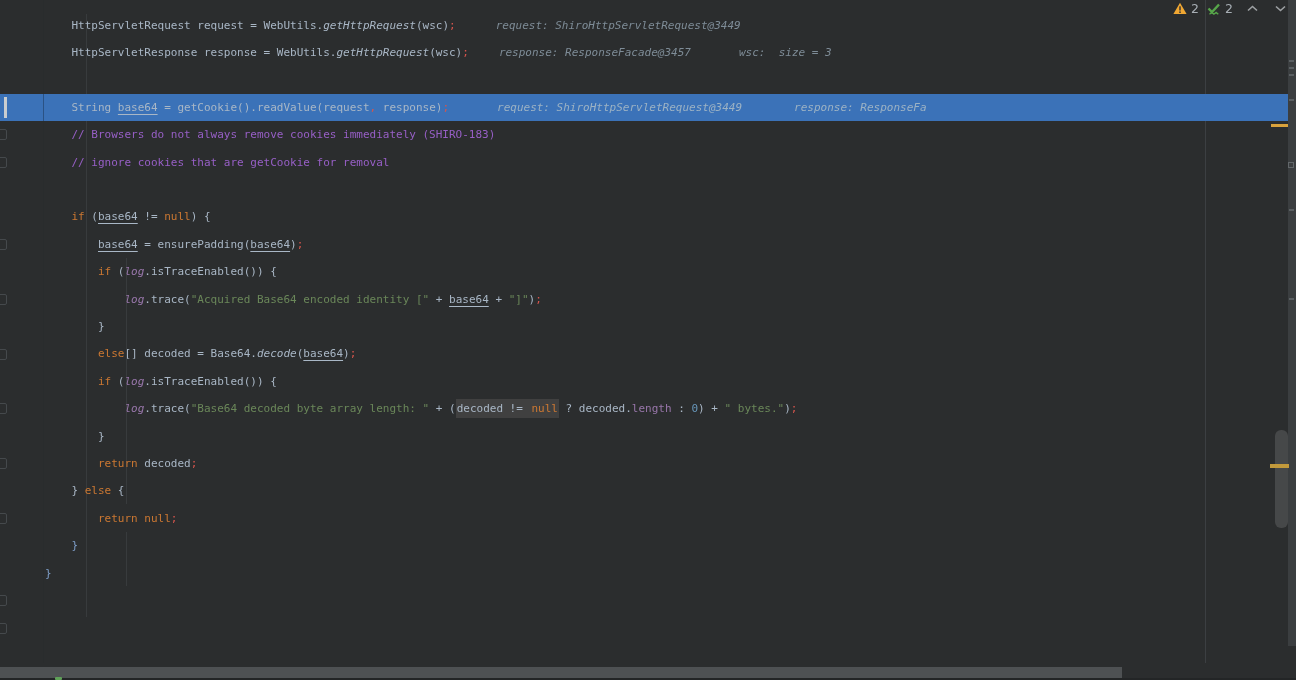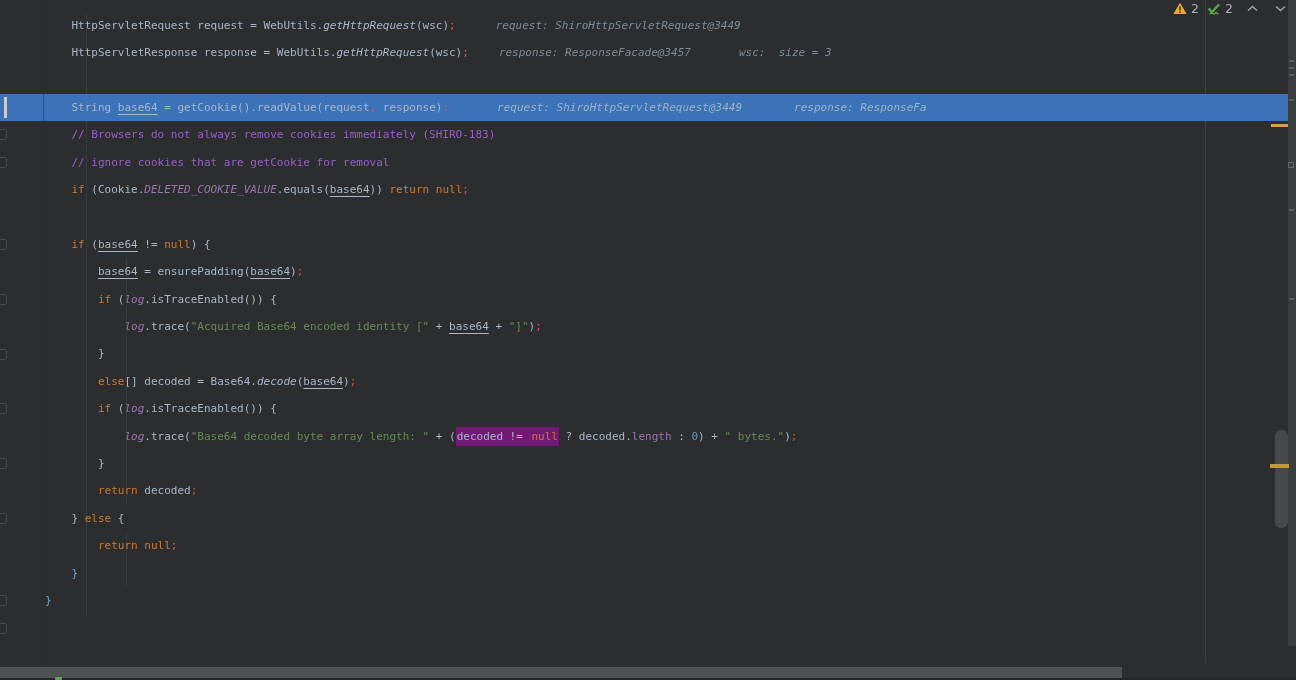--- a/index.html
+++ b/index.html
@@ -27,21 +27,21 @@
   .tok.k  { color:#CC7832; }
   .tok.c  { color:#975FC6; }
   .tok.s  { color:#6A8759; }
   .tok.n  { color:#6897BB; }
   .tok.f  { color:#9876AA; }
   .tok.fi { color:#9876AA; font-style:italic; }
   .tok.m  { font-style:italic; color:#A9B7C6; }
   .tok.u  { color:#A9B7C6; text-decoration:underline; text-underline-offset:3px; }
   .tok.pu { color:#D5554D; }
   .tok.b  { color:#7E9EC8; }
-  .tok.hl { background:#701a75; padding:3px 1px; }
+  .tok.hl { background:#404040; padding:3px 1px; }
   .hint { font-style:italic; color:#7E8C97; }
   .cl.sel .hint { color:#9CB2C4; }
   
   .gicon { position:absolute; left:-4px; width:11px; height:11px; border:1px solid #45494C; border-radius:2px; z-index:3; }
   
   .inspections { position:absolute; top:0; right:9px; height:16px; display:flex; align-items:center; gap:7px; z-index:8;
                  font-family:"DejaVu Sans", sans-serif; font-size:12.5px; color:#A7AEB4; }
   .inspections .cnt { margin-left:-3px; }
   .inspections svg { display:block; }
   
@@ -71,21 +71,20 @@
   <div class="caret-bar"></div>
   <div class="exec-underline"></div>
 
   <div class="code-area" id="code-area">
       <div class="cl"><span>    </span><span class="tok p">HttpServletRequest request = WebUtils.</span><span class="tok m">getHttpRequest</span><span class="tok p">(wsc)</span><span class="tok pu">;</span><span class="hint" style="margin-left: 40px;">request: ShiroHttpServletRequest@3449</span></div>
       <div class="cl"><span>    </span><span class="tok p">HttpServletResponse response = WebUtils.</span><span class="tok m">getHttpRequest</span><span class="tok p">(wsc)</span><span class="tok pu">;</span><span class="hint" style="margin-left: 30px;">response: ResponseFacade@3457</span><span class="hint" style="margin-left: 48px;">wsc:  size = 3</span></div>
       <div class="cl"></div>
       <div class="cl sel"><span>    </span><span class="tok p">String </span><span class="tok u">base64</span><span class="tok p"> = getCookie().readValue(request</span><span class="tok pu">,</span><span class="tok p"> response)</span><span class="tok pu">;</span><span class="hint" style="margin-left: 48px;">request: ShiroHttpServletRequest@3449</span><span class="hint" style="margin-left: 52px;">response: ResponseFa</span></div>
       <div class="cl"><span>    </span><span class="tok c">// Browsers do not always remove cookies immediately (SHIRO-183)</span></div>
       <div class="cl"><span>    </span><span class="tok c">// ignore cookies that are getCookie for removal</span></div>
-      <div class="cl"><span>    </span><span class="tok k">if</span><span class="tok p"> (Cookie.</span><span class="tok fi">DELETED_COOKIE_VALUE</span><span class="tok p">.equals(</span><span class="tok u">base64</span><span class="tok p">)) </span><span class="tok k">return</span><span class="tok p"> </span><span class="tok k">null</span><span class="tok pu">;</span></div>
       <div class="cl"></div>
       <div class="cl"><span>    </span><span class="tok k">if</span><span class="tok p"> (</span><span class="tok u">base64</span><span class="tok p"> != </span><span class="tok k">null</span><span class="tok p">) {</span></div>
       <div class="cl"><span>        </span><span class="tok u">base64</span><span class="tok p"> = ensurePadding(</span><span class="tok u">base64</span><span class="tok p">)</span><span class="tok pu">;</span></div>
       <div class="cl"><span>        </span><span class="tok k">if</span><span class="tok p"> (</span><span class="tok fi">log</span><span class="tok p">.isTraceEnabled()) {</span></div>
       <div class="cl"><span>            </span><span class="tok fi">log</span><span class="tok p">.trace(</span><span class="tok s">"Acquired Base64 encoded identity ["</span><span class="tok p"> + </span><span class="tok u">base64</span><span class="tok p"> + </span><span class="tok s">"]"</span><span class="tok p">)</span><span class="tok pu">;</span></div>
       <div class="cl"><span>        </span><span class="tok p">}</span></div>
       <div class="cl"><span>        </span><span class="tok k">else</span><span class="tok p">[] decoded = Base64.</span><span class="tok m">decode</span><span class="tok p">(</span><span class="tok u">base64</span><span class="tok p">)</span><span class="tok pu">;</span></div>
       <div class="cl"><span>        </span><span class="tok k">if</span><span class="tok p"> (</span><span class="tok fi">log</span><span class="tok p">.isTraceEnabled()) {</span></div>
       <div class="cl"><span>            </span><span class="tok fi">log</span><span class="tok p">.trace(</span><span class="tok s">"Base64 decoded byte array length: "</span><span class="tok p"> + (</span><span class="tok p hl">decoded != </span><span class="tok k hl">null</span><span class="tok p"> ? decoded.</span><span class="tok f">length</span><span class="tok p"> : </span><span class="tok n">0</span><span class="tok p">) + </span><span class="tok s">" bytes."</span><span class="tok p">)</span><span class="tok pu">;</span></div>
       <div class="cl"><span>        </span><span class="tok p">}</span></div>

